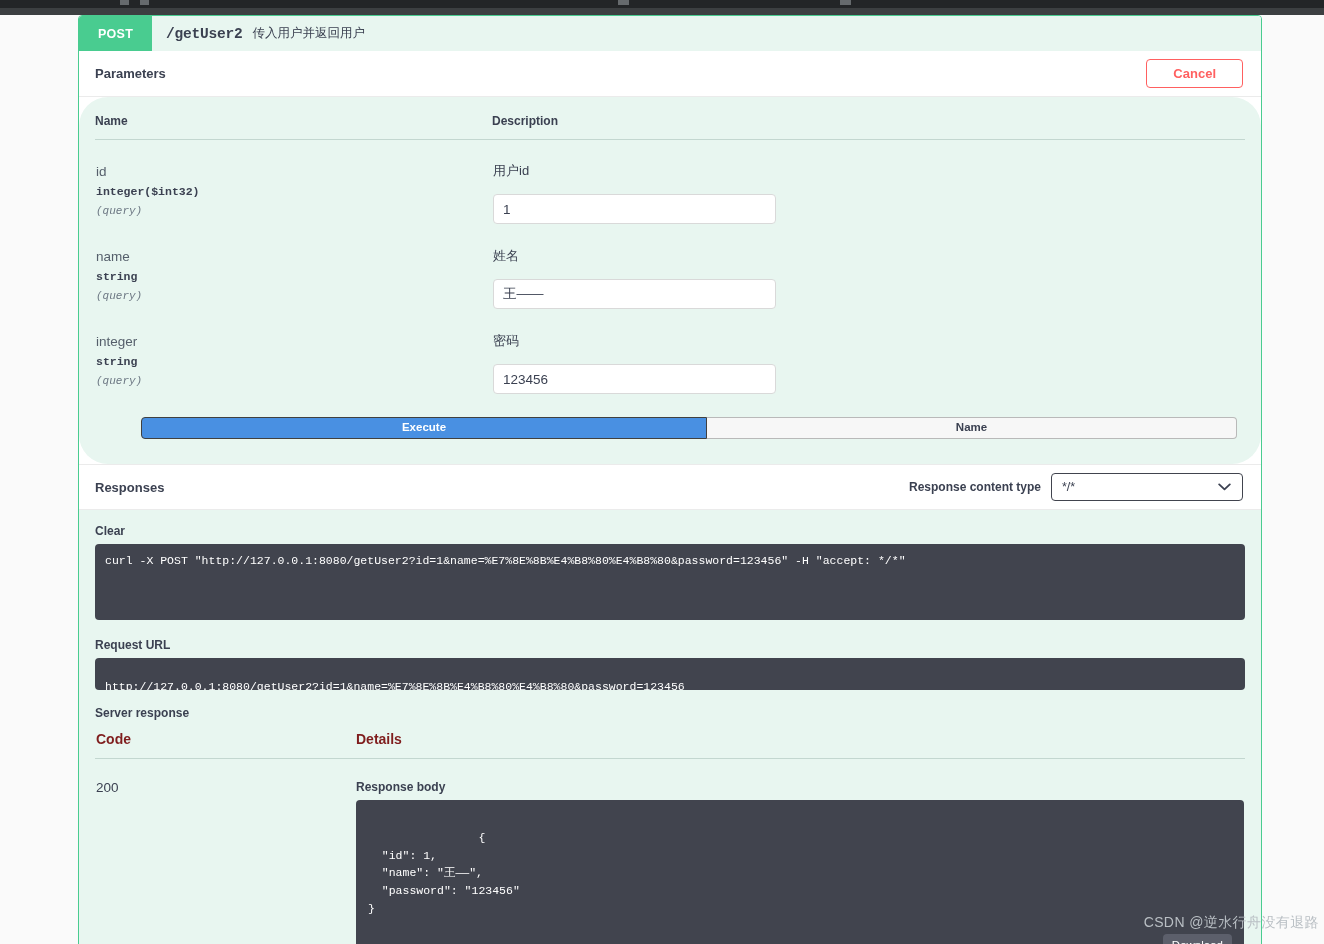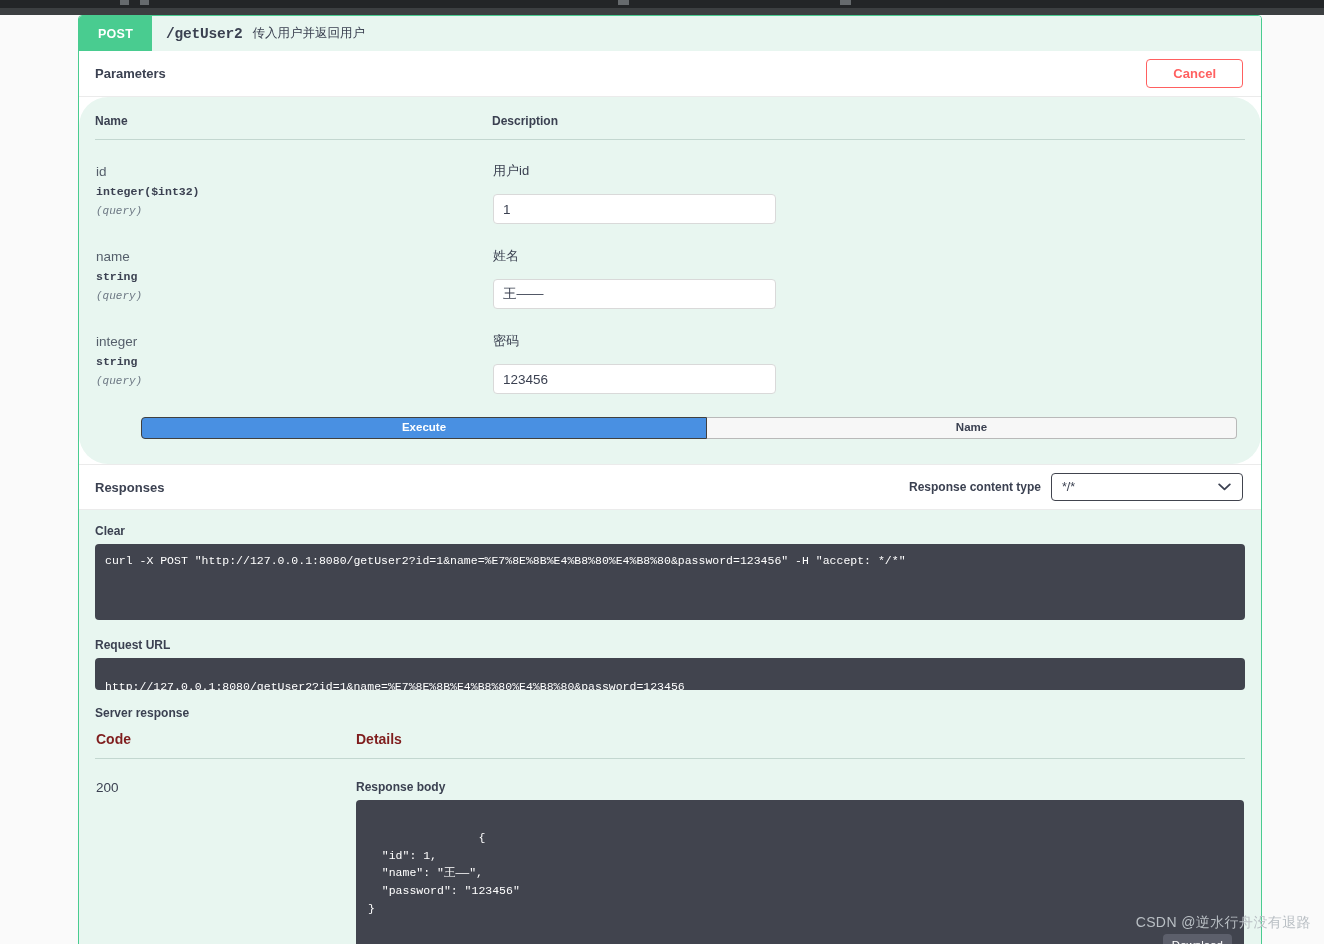--- a/index.html
+++ b/index.html
@@ -322,21 +322,21 @@
     border-radius: 4px;
     font-size: 11.5px;
     padding: 5px 9px;
     cursor: pointer;
     font-family: "Liberation Sans", sans-serif;
   }
 
   
   .watermark {
     position: absolute;
-    right: 13px;
+    right: 5px;
     top: 914px;
     font-size: 14px;
     color: #b9bfc4;
     letter-spacing: .4px;
     user-select: none;
     white-space: nowrap;
   }
 </style>
 </head>
 <body>

